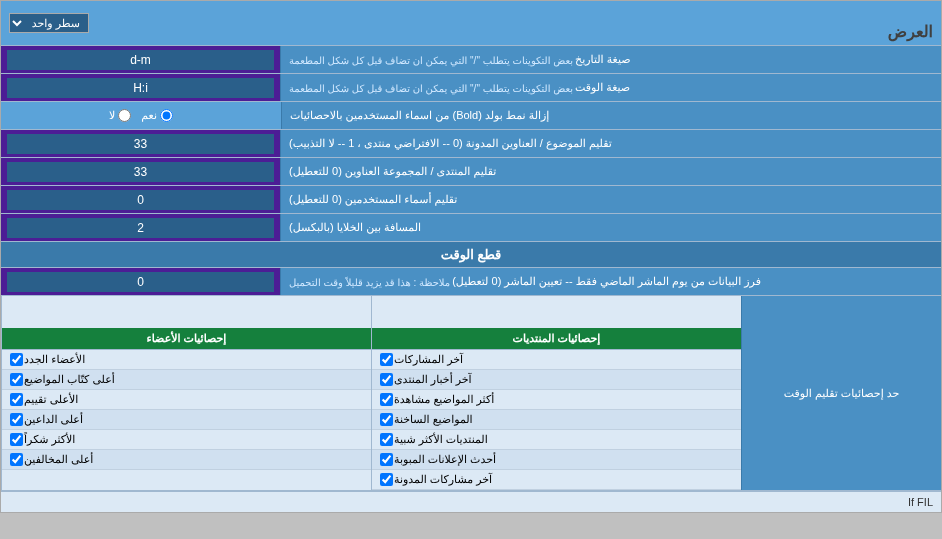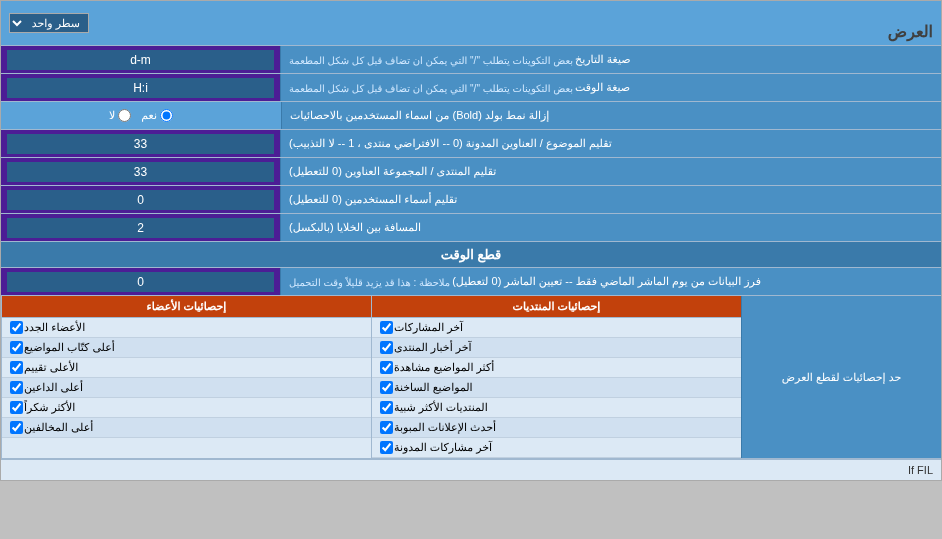--- a/index.html
+++ b/index.html
@@ -92,27 +92,28 @@
     .section-header-row {
       background: #3a7aaa;
       color: #fff;
       text-align: center;
       font-weight: bold;
       padding: 5px 8px;
       font-size: 13px;
       border-bottom: 1px solid #a0b8d0;
     }
     .bottom-cb-header {
-      background: #c2410c;
+      background: #15803d;
       color: #fff;
       font-size: 11px;
       font-weight: bold;
       text-align: center;
       padding: 4px;
       border-bottom: 1px solid #a0b8d0;
+      margin-top: 32px;
     }
     .bottom-cb-item {
       display: flex;
       align-items: center;
       justify-content: flex-end;
       gap: 1px;
       padding: 3px 8px;
       font-size: 11px;
       color: #000;
       border-bottom: 1px solid #c0d0e0;
@@ -227,21 +228,21 @@
       </div>
     </div>
     <div class="input-cell">
       <input type="text" value="0" style="">
     </div>
   </div>
 
   <div style="display:flex; border-bottom: 1px solid #a0b8d0;">
 
     <div style="width:200px; background:#4a90c4; color:#fff; font-size:11px; display:flex; align-items:center; justify-content:center; padding:5px; text-align:center; border-left:1px solid #3a7aaa;">
-      <span>حد إحصائيات لقطع العرض</span>
+      <span>حد إحصائيات تقليم الوقت</span>
     </div>
 
     <div style="flex:1; border-left:1px solid #a0b8d0;">
       <div class="bottom-cb-header">
         <span>إحصائيات المنتديات</span>
       </div>
       <div class="bottom-cb-item">
         <span>آخر المشاركات</span>
         <input type="checkbox" checked="" style="">
       </div>

